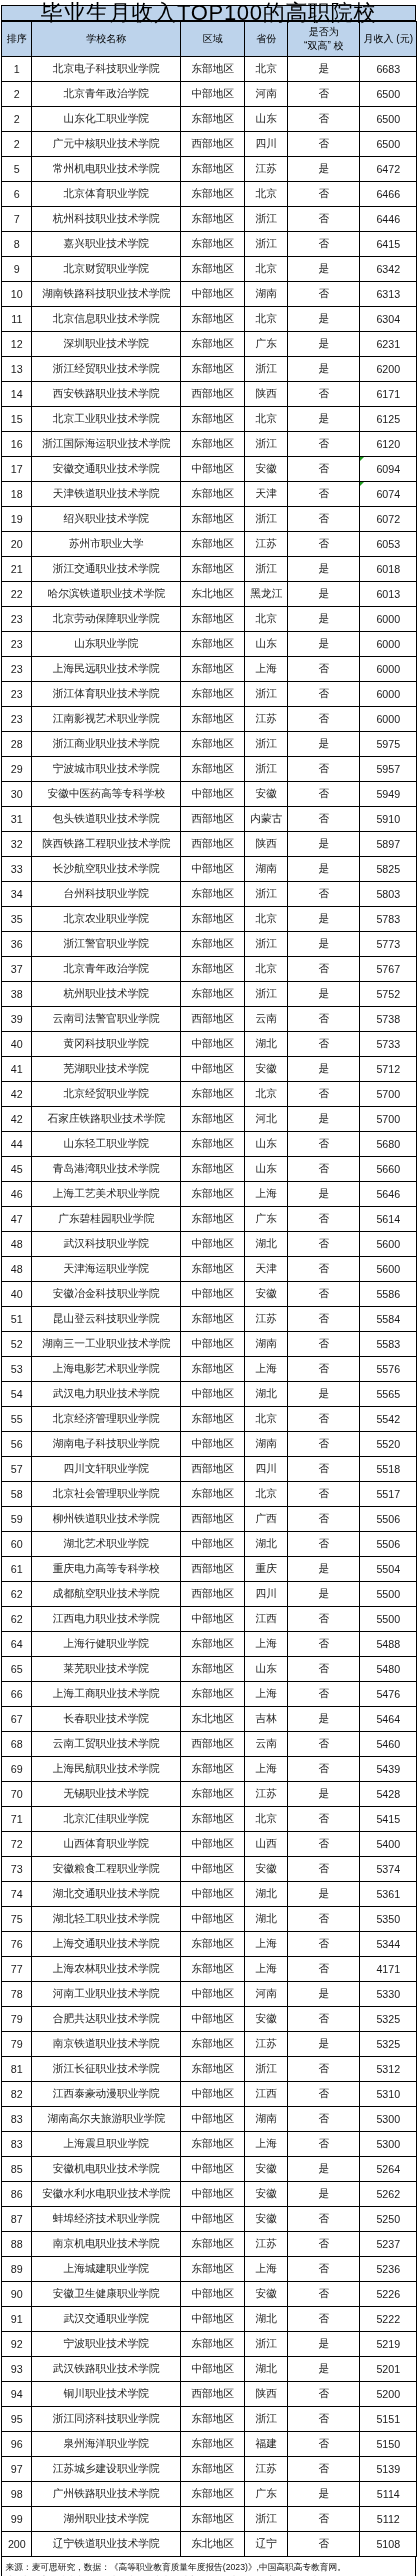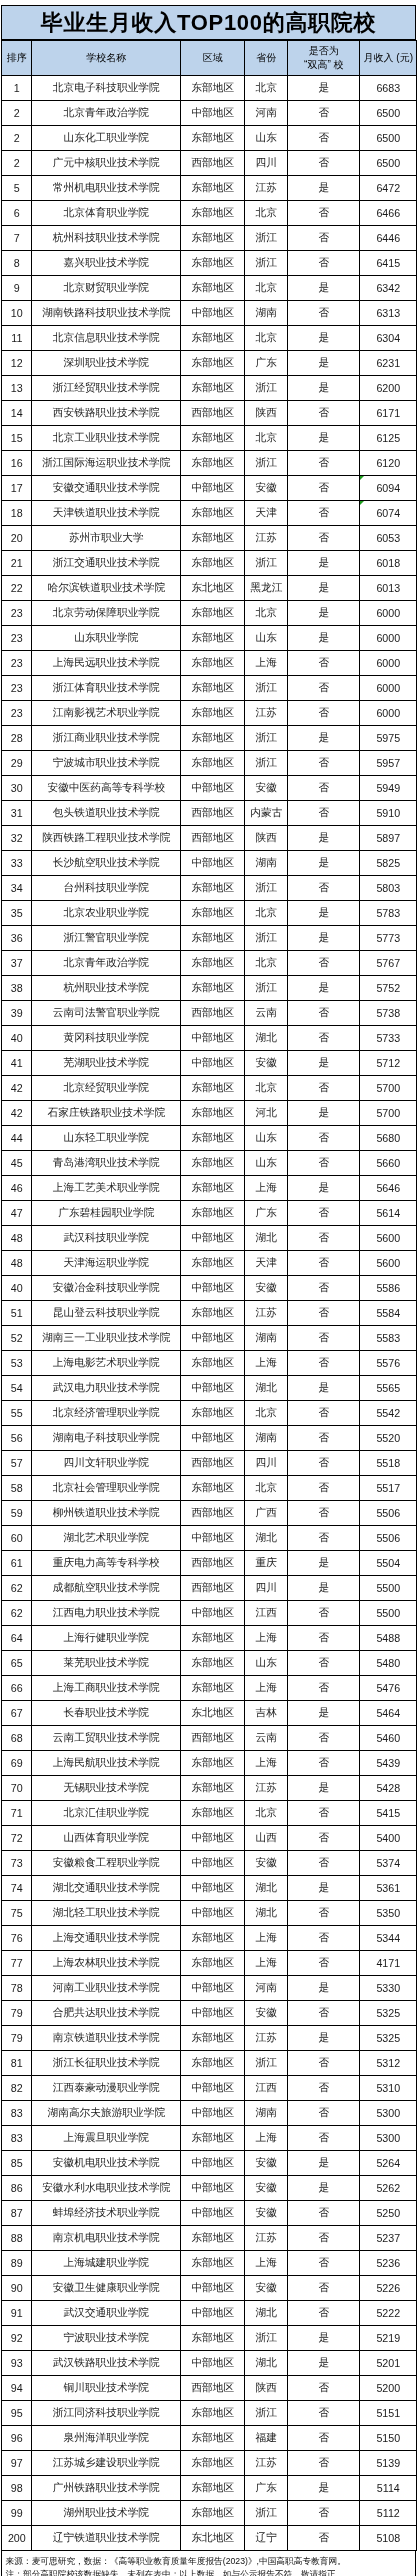--- a/index.html
+++ b/index.html
@@ -13,28 +13,28 @@
   body{
     width:417px;
     font-family:"Liberation Sans","DejaVu Sans",sans-serif;
     color:var(--text);
   }
   .sheet{
     padding:5.3px 1.3px 2px 1.3px;
     width:417px;
   }
   .title-band{
-    height:35px;
+    height:16px;
     background:var(--header-bg);
     border:0.7px solid var(--border);
     display:flex;
     align-items:center;
     justify-content:center;
     font-size:22px;
-    font-weight:bold;
+    font-weight:normal;
     letter-spacing:0.7px;
     color:#000;
   }
   table{
     width:415px;
     border-collapse:collapse;
     table-layout:fixed;
     margin-top:-0.7px;
   }
   th,td{
@@ -244,20 +244,28 @@
         </tr>
         <tr>
           <td>18</td>
           <td>天津铁道职业技术学院</td>
           <td>东部地区</td>
           <td>天津</td>
           <td>否</td>
           <td class="corner-mark">6074</td>
         </tr>
         <tr>
+          <td>19</td>
+          <td>绍兴职业技术学院</td>
+          <td>东部地区</td>
+          <td>浙江</td>
+          <td>否</td>
+          <td>6072</td>
+        </tr>
+        <tr>
           <td>20</td>
           <td>苏州市职业大学</td>
           <td>东部地区</td>
           <td>江苏</td>
           <td>否</td>
           <td>6053</td>
         </tr>
         <tr>
           <td>21</td>
           <td>浙江交通职业技术学院</td>

